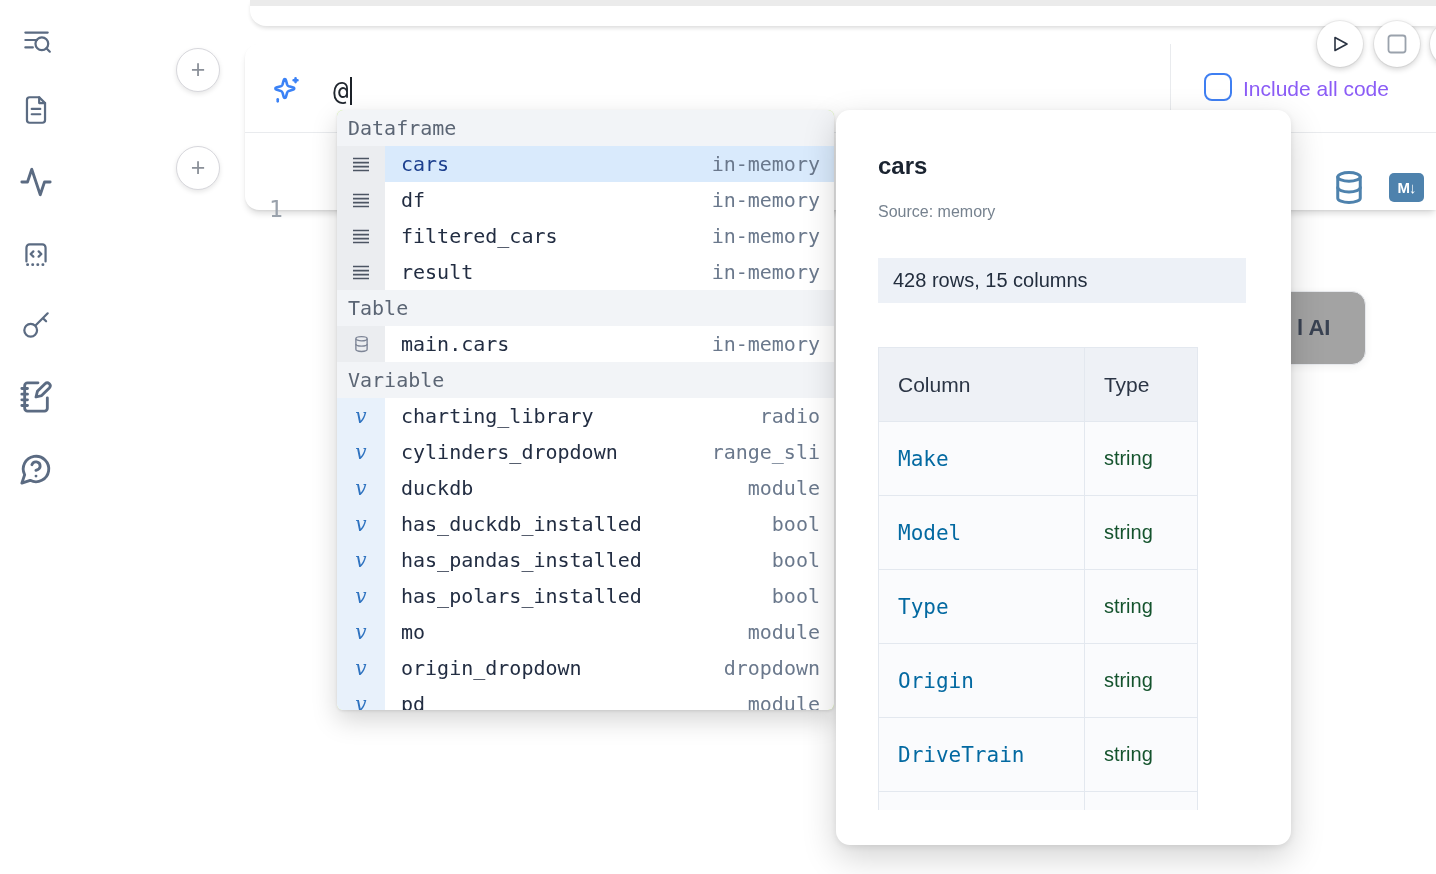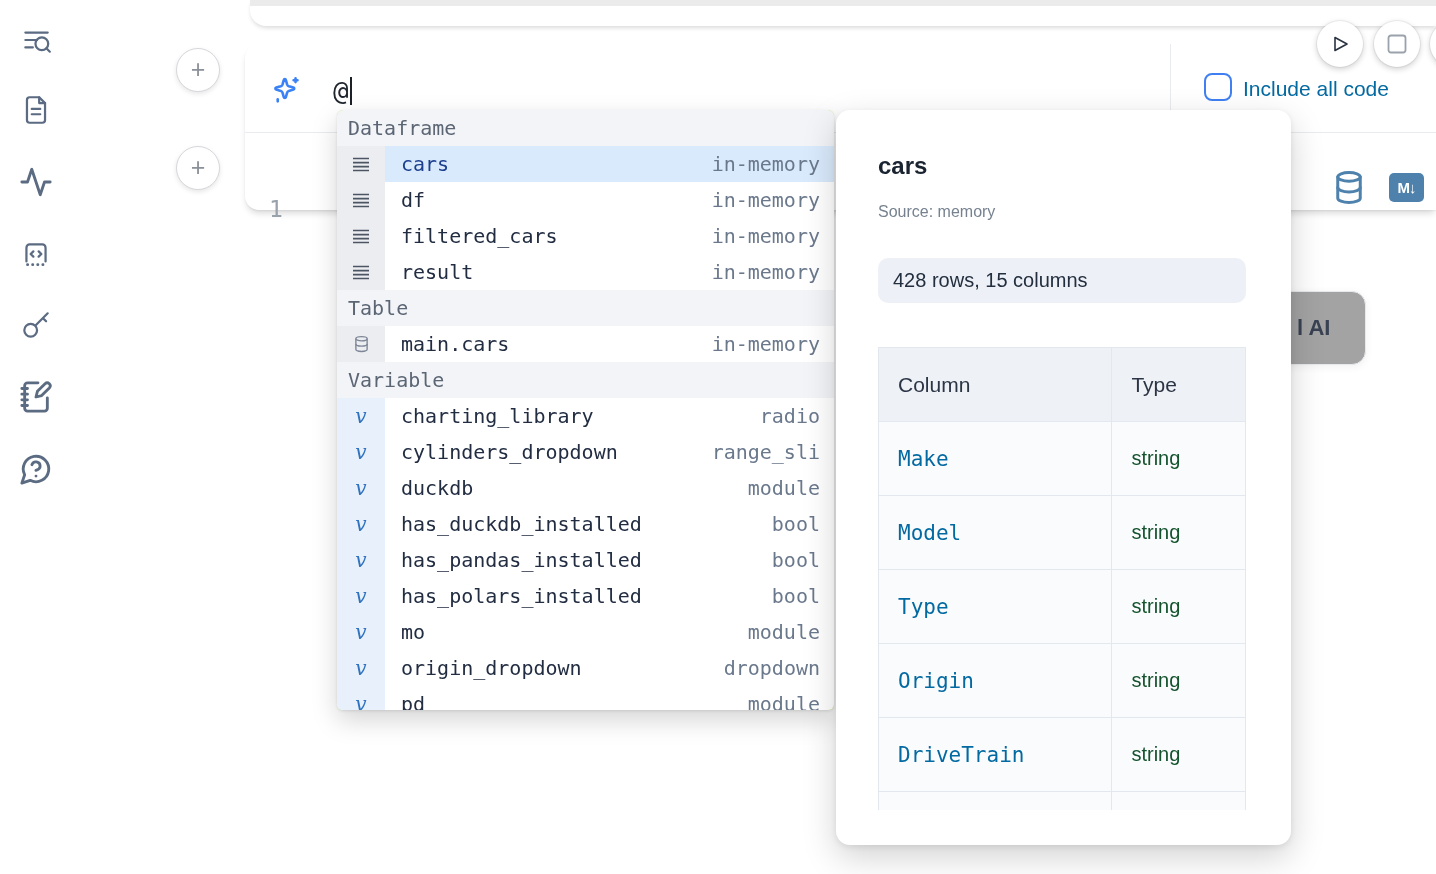--- a/index.html
+++ b/index.html
@@ -31,21 +31,21 @@
   .prompt-row { position:absolute; left:0; top:0; right:0; height:89px;
                 border-bottom:1px solid #e9ebee; }
   .prompt-divider { position:absolute; left:925px; top:0; width:1px; height:89px; background:#e9ebee; }
   .sparkles { position:absolute; left:26px; top:31px; }
   .prompt-text { position:absolute; left:88px; top:32px; font-family:"DejaVu Sans Mono", monospace;
                  font-size:26px; color:#20262e; }
   .caret { display:inline-block; width:2px; height:28px; background:#1c2128;
            vertical-align:-5px; margin-left:1px; }
   .checkbox { position:absolute; left:959px; top:29px; width:28px; height:28px;
               border:2px solid #3f7ff2; border-radius:8px; background:#fff; }
-  .chk-label { position:absolute; left:998px; top:33px; font-size:21px; color:#0369a1; }
+  .chk-label { position:absolute; left:998px; top:33px; font-size:21px; color:#8b5cf6; }
   .line-num { position:absolute; left:24px; top:152px; font-family:"DejaVu Sans Mono", monospace;
               font-size:23px; color:#99a1ab; }
   .cell-db-icon { position:absolute; left:1089px; top:125px; }
   .md-badge { position:absolute; left:1144px; top:129px; width:35px; height:29px;
               background:#4e82ad; border-radius:5px; color:#fff; font-weight:bold;
               font-size:15px; text-align:center; line-height:29px; letter-spacing:-1px; }
 
   
   .circle-btn { position:absolute; top:21px; width:46px; height:46px; border-radius:50%;
                 background:#fff; box-shadow:0 0 0 1px rgba(0,0,0,.05), 0 2px 6px rgba(0,0,0,.20);
@@ -69,24 +69,24 @@
   .ac-type { margin-left:auto; padding-right:14px; color:#6a788c; white-space:pre; }
   .vicon { font-family:"DejaVu Serif", serif; font-style:italic; font-size:20px; color:#2f73c0; }
 
   
   .panel { position:absolute; left:836px; top:110px; width:455px; height:735px;
            background:#fff; border-radius:14px; z-index:6;
            box-shadow:0 2px 6px rgba(0,0,0,.08), 0 12px 34px rgba(0,0,0,.18); }
   .panel-title { position:absolute; left:42px; top:42px; font-size:24px; font-weight:bold; color:#1a2330; }
   .panel-source { position:absolute; left:42px; top:93px; font-size:16px; color:#76828f; }
   .pill { position:absolute; left:42px; top:148px; width:368px; height:45px;
-          background:#edf1f7; border-radius:10px; font-size:20px; color:#232e3e;
+          background:#edf1f7; border-radius:0; font-size:20px; color:#232e3e;
           line-height:45px; padding-left:15px; }
   .ptable-wrap { position:absolute; left:42px; top:237px; width:368px; height:463px; overflow:hidden; }
-  table.ptable { border-collapse:collapse; width:368px; }
+  table.ptable { border-collapse:collapse; width:320px; }
   .ptable th, .ptable td { border:1px solid #e3e8ef; height:74px; padding-left:19px;
                            text-align:left; font-weight:normal; vertical-align:middle; }
   .ptable th { background:#eef1f6; font-size:21px; color:#2b3545; width:234px; }
   .ptable th:last-child { width:134px; }
   .ptable td { background:#fafbfd; }
   .ptable td.cname { font-family:"DejaVu Sans Mono", monospace; font-size:21px; color:#0369a1; }
   .ptable td.ctype { font-size:20px; color:#14532d; }
 
   
   .ai-card { position:absolute; left:1252px; top:291px; width:114px; height:74px;

